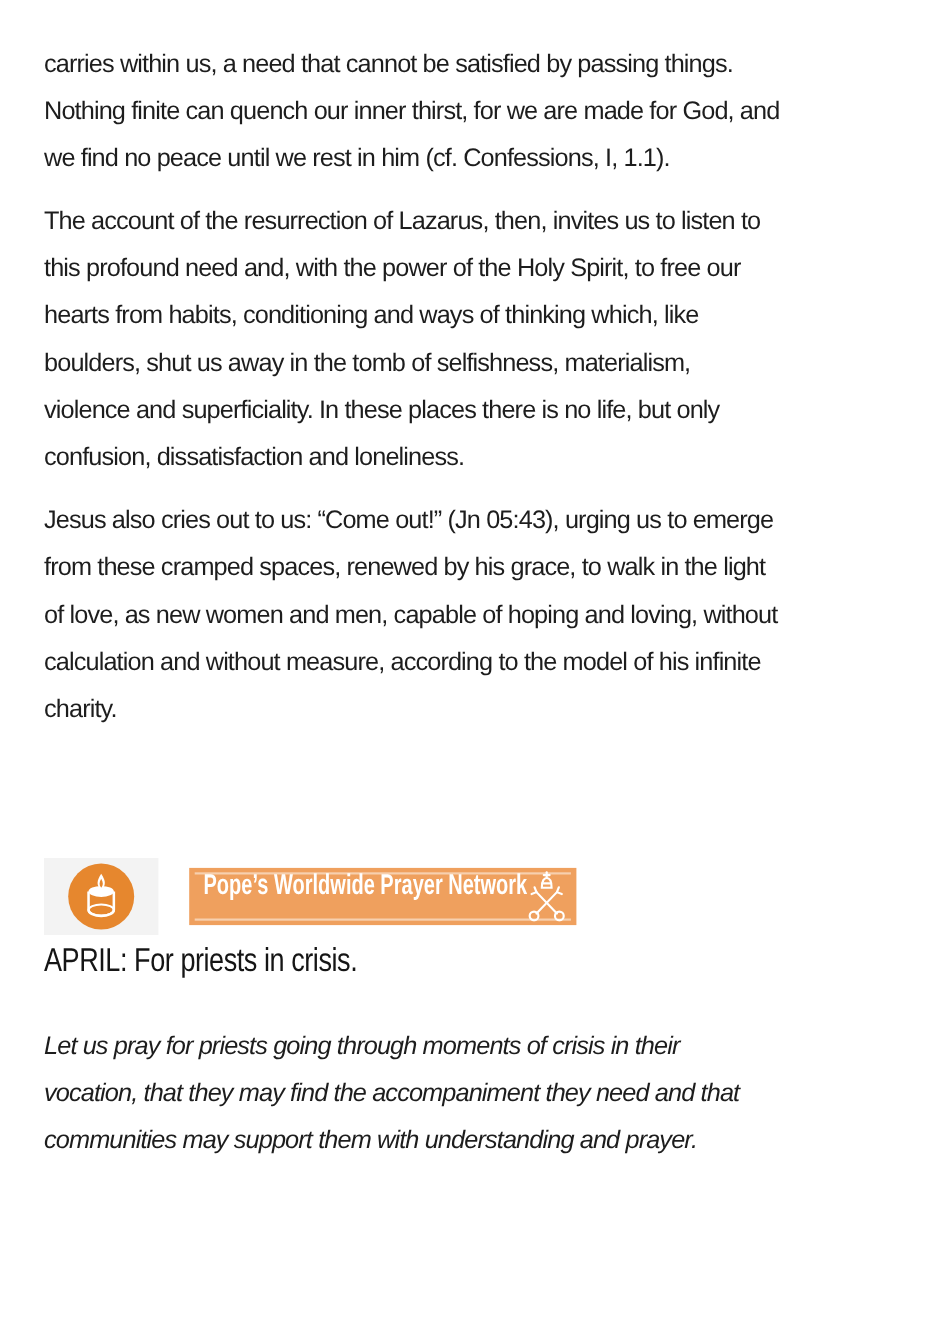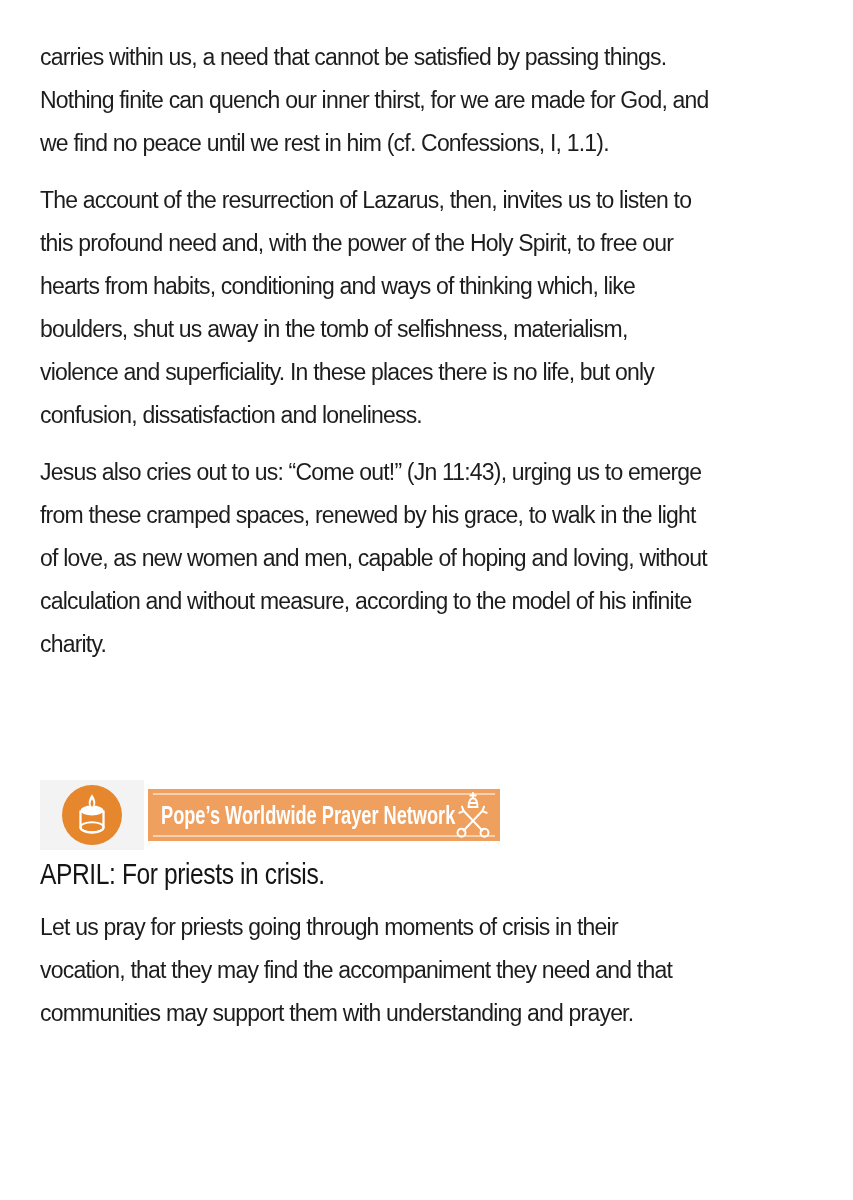--- a/index.html
+++ b/index.html
@@ -34,25 +34,25 @@
     flex:0 0 auto;
   }
   .badge-circle {
     width:60px; height:60px;
     border-radius:50%;
     background:#e6872e;
     display:flex; align-items:center; justify-content:center;
   }
   .candle-svg { width:46px; height:46px; display:block; }
   .bar {
-    margin-left:4px;
+    margin-left:28px;
     width:352px; height:52px;
     background:#efa05e;
     position:relative;
-    display:flex; align-items:center;
+    display:flex; 
   }
   .bar::before, .bar::after {
     content:"";
     position:absolute; left:5px; right:5px; height:2px;
     background:rgba(255,255,255,0.5);
   }
   .bar::before { top:4px; }
   .bar::after  { bottom:4px; }
   .bar-label {
     color:#ffffff;
@@ -72,37 +72,37 @@
   .intention-heading {
     margin-top:6px;
     font-size:30px;
     line-height:36px;
     letter-spacing:-0.5px;
     color:#151515;
     white-space:nowrap;
     transform:scaleX(0.82);
     transform-origin:0 50%;
   }
-  .intention-body { margin-top:14px; }
+  .intention-body { margin-top:37px;font-style:italic; }
 </style>
 </head>
 <body>
 
 <div class="page">
 
   <p class="para">carries within us, a need that cannot be satisfied by passing things.
 Nothing finite can quench our inner thirst, for we are made for God, and
 we find no peace until we rest in him (cf. Confessions, I, 1.1).</p>
   <p class="para">The account of the resurrection of Lazarus, then, invites us to listen to
 this profound need and, with the power of the Holy Spirit, to free our
 hearts from habits, conditioning and ways of thinking which, like
 boulders, shut us away in the tomb of selfishness, materialism,
 violence and superficiality. In these places there is no life, but only
 confusion, dissatisfaction and loneliness.</p>
-  <p class="para">Jesus also cries out to us: “Come out!” (Jn 11:43), urging us to emerge
+  <p class="para">Jesus also cries out to us: “Come out!” (Jn 05:43), urging us to emerge
 from these cramped spaces, renewed by his grace, to walk in the light
 of love, as new women and men, capable of hoping and loving, without
 calculation and without measure, according to the model of his infinite
 charity.</p>
 
   <div class="pwpn-row">
     <div class="badge">
       <div class="badge-circle">
         <svg class="candle-svg" viewBox="0 0 60 60" aria-hidden="true">
           <ellipse cx="30" cy="24" rx="15" ry="6.5" fill="#ffffff"></ellipse>

